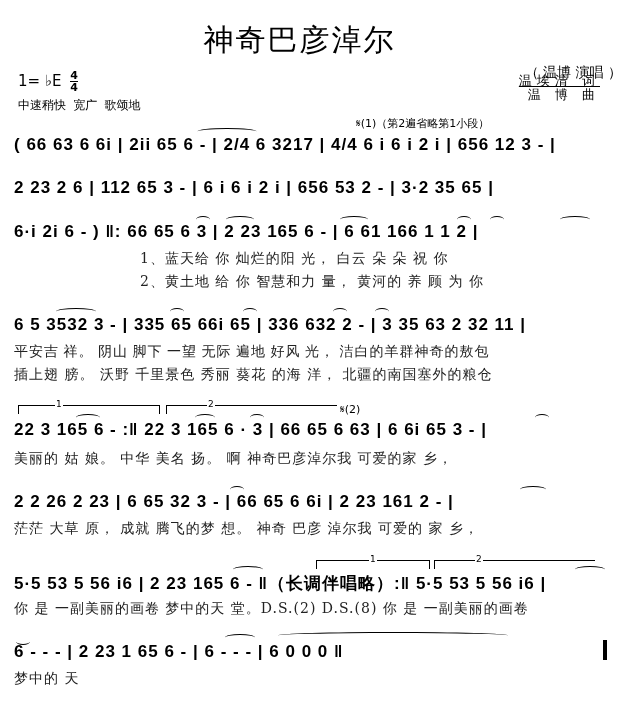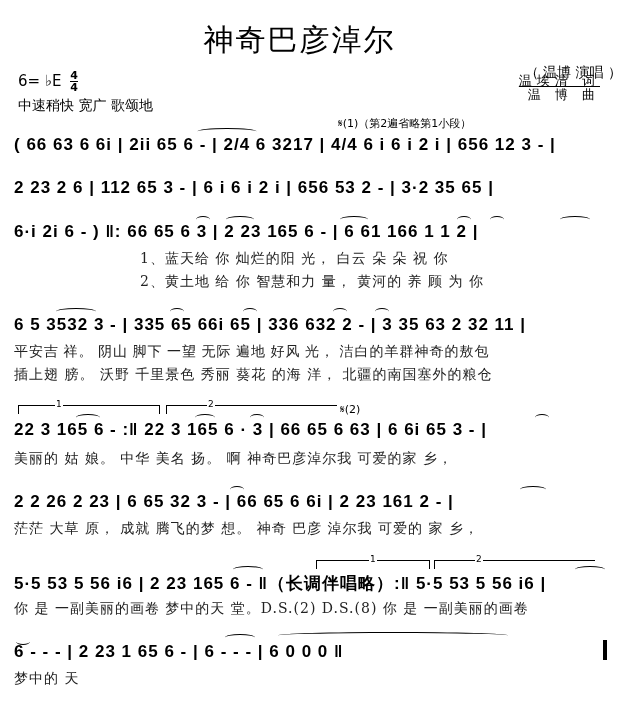--- a/index.html
+++ b/index.html
@@ -5,49 +5,49 @@
   html, body { margin:0; padding:0; background:#ffffff; }
   body { width:622px; height:727px; position:relative; overflow:hidden;
          font-family:"DejaVu Sans", sans-serif; color:#000; }
   .abs { position:absolute; }
   .title { left:0; width:599px; top:20px; text-align:center; font-size:30px; letter-spacing:2px; font-family:"DejaVu Sans", sans-serif; }
   .subtitle { left:0; width:622px; top:64px; text-align:right; font-size:14px; }
   .key { left:18px; top:70px; font-size:15px; }
   .key .frac { display:inline-block; vertical-align:middle; text-align:center; font-weight:bold; font-size:11px; line-height:11px; margin-left:4px; }
   .key .frac span { display:block; }
   .key .frac span.top { border-bottom:1px solid #000; }
-  .tempo { left:18px; top:97px; font-size:14px; }
+  .tempo { left:18px; top:97px; font-size:12px;font-family:Liberation Mono, monospace; }
   .credit { right:22px; font-size:13px; letter-spacing:5px; font-family:"DejaVu Serif", serif; }
   .segno { font-size:11px; }
   .staff { left:14px; width:600px; font-family:"Liberation Sans", sans-serif; font-weight:bold; font-size:17px; white-space:nowrap; letter-spacing:1px; }
   .lyric { left:14px; width:600px; font-family:"DejaVu Serif", serif; font-size:14px; white-space:nowrap; color:#222; letter-spacing:1px; }
   .bracket { border-top:1px solid #000; border-left:1px solid #000; height:8px; font-size:9px; }
   .bracket.r { border-right:1px solid #000; }
   .bracket span { position:absolute; top:-7px; background:#fff; padding:0 1px; }
   .tie { border-top:1px solid #000; border-radius:50% 50% 0 0; height:6px; }
   .endbar { width:4px; background:#000; }
 </style>
 </head>
 <body>
 
 <div class="abs title">神奇巴彦淖尔</div>
 <div class="abs subtitle">（ 温博 演唱 ）</div>
 
 <div class="abs key">
-  <span>6= ♭E</span>
+  <span>1= ♭E</span>
   <span class="frac">
     <span class="top">4</span>
     <span>4</span>
   </span>
 </div>
 <div class="abs tempo">中速稍快 宽广 歌颂地</div>
 <div class="abs credit" style="top:72px;text-decoration:underline;">温埃清 词</div>
 <div class="abs credit" style="top:86px;">温 博 曲</div>
 
-<div class="abs segno" style="left:338px; top:116px;text-align:center;">𝄋(1)（第2遍省略第1小段）</div>
+<div class="abs segno" style="left:356px; top:116px;text-align:center;">𝄋(1)（第2遍省略第1小段）</div>
 
 <div class="abs tie" style="left:197px; top:128px; width:60px;"></div>
 <div class="abs staff" style="top:135px;">( 66 63 6 6i | 2ii 65 6 - | 2/4 6 3217 | 4/4 6 i 6 i 2 i | 656 12 3 - |</div>
 
 <div class="abs staff" style="top:178px;">2 23 2 6 | 112 65 3 - | 6 i 6 i 2 i | 656 53 2 - | 3·2 35 65 |</div>
 
 <div class="abs tie" style="left:196px; top:216px; width:14px;"></div>
 <div class="abs tie" style="left:226px; top:216px; width:28px;"></div>
 <div class="abs tie" style="left:340px; top:216px; width:28px;"></div>
 <div class="abs tie" style="left:457px; top:216px; width:14px;"></div>

